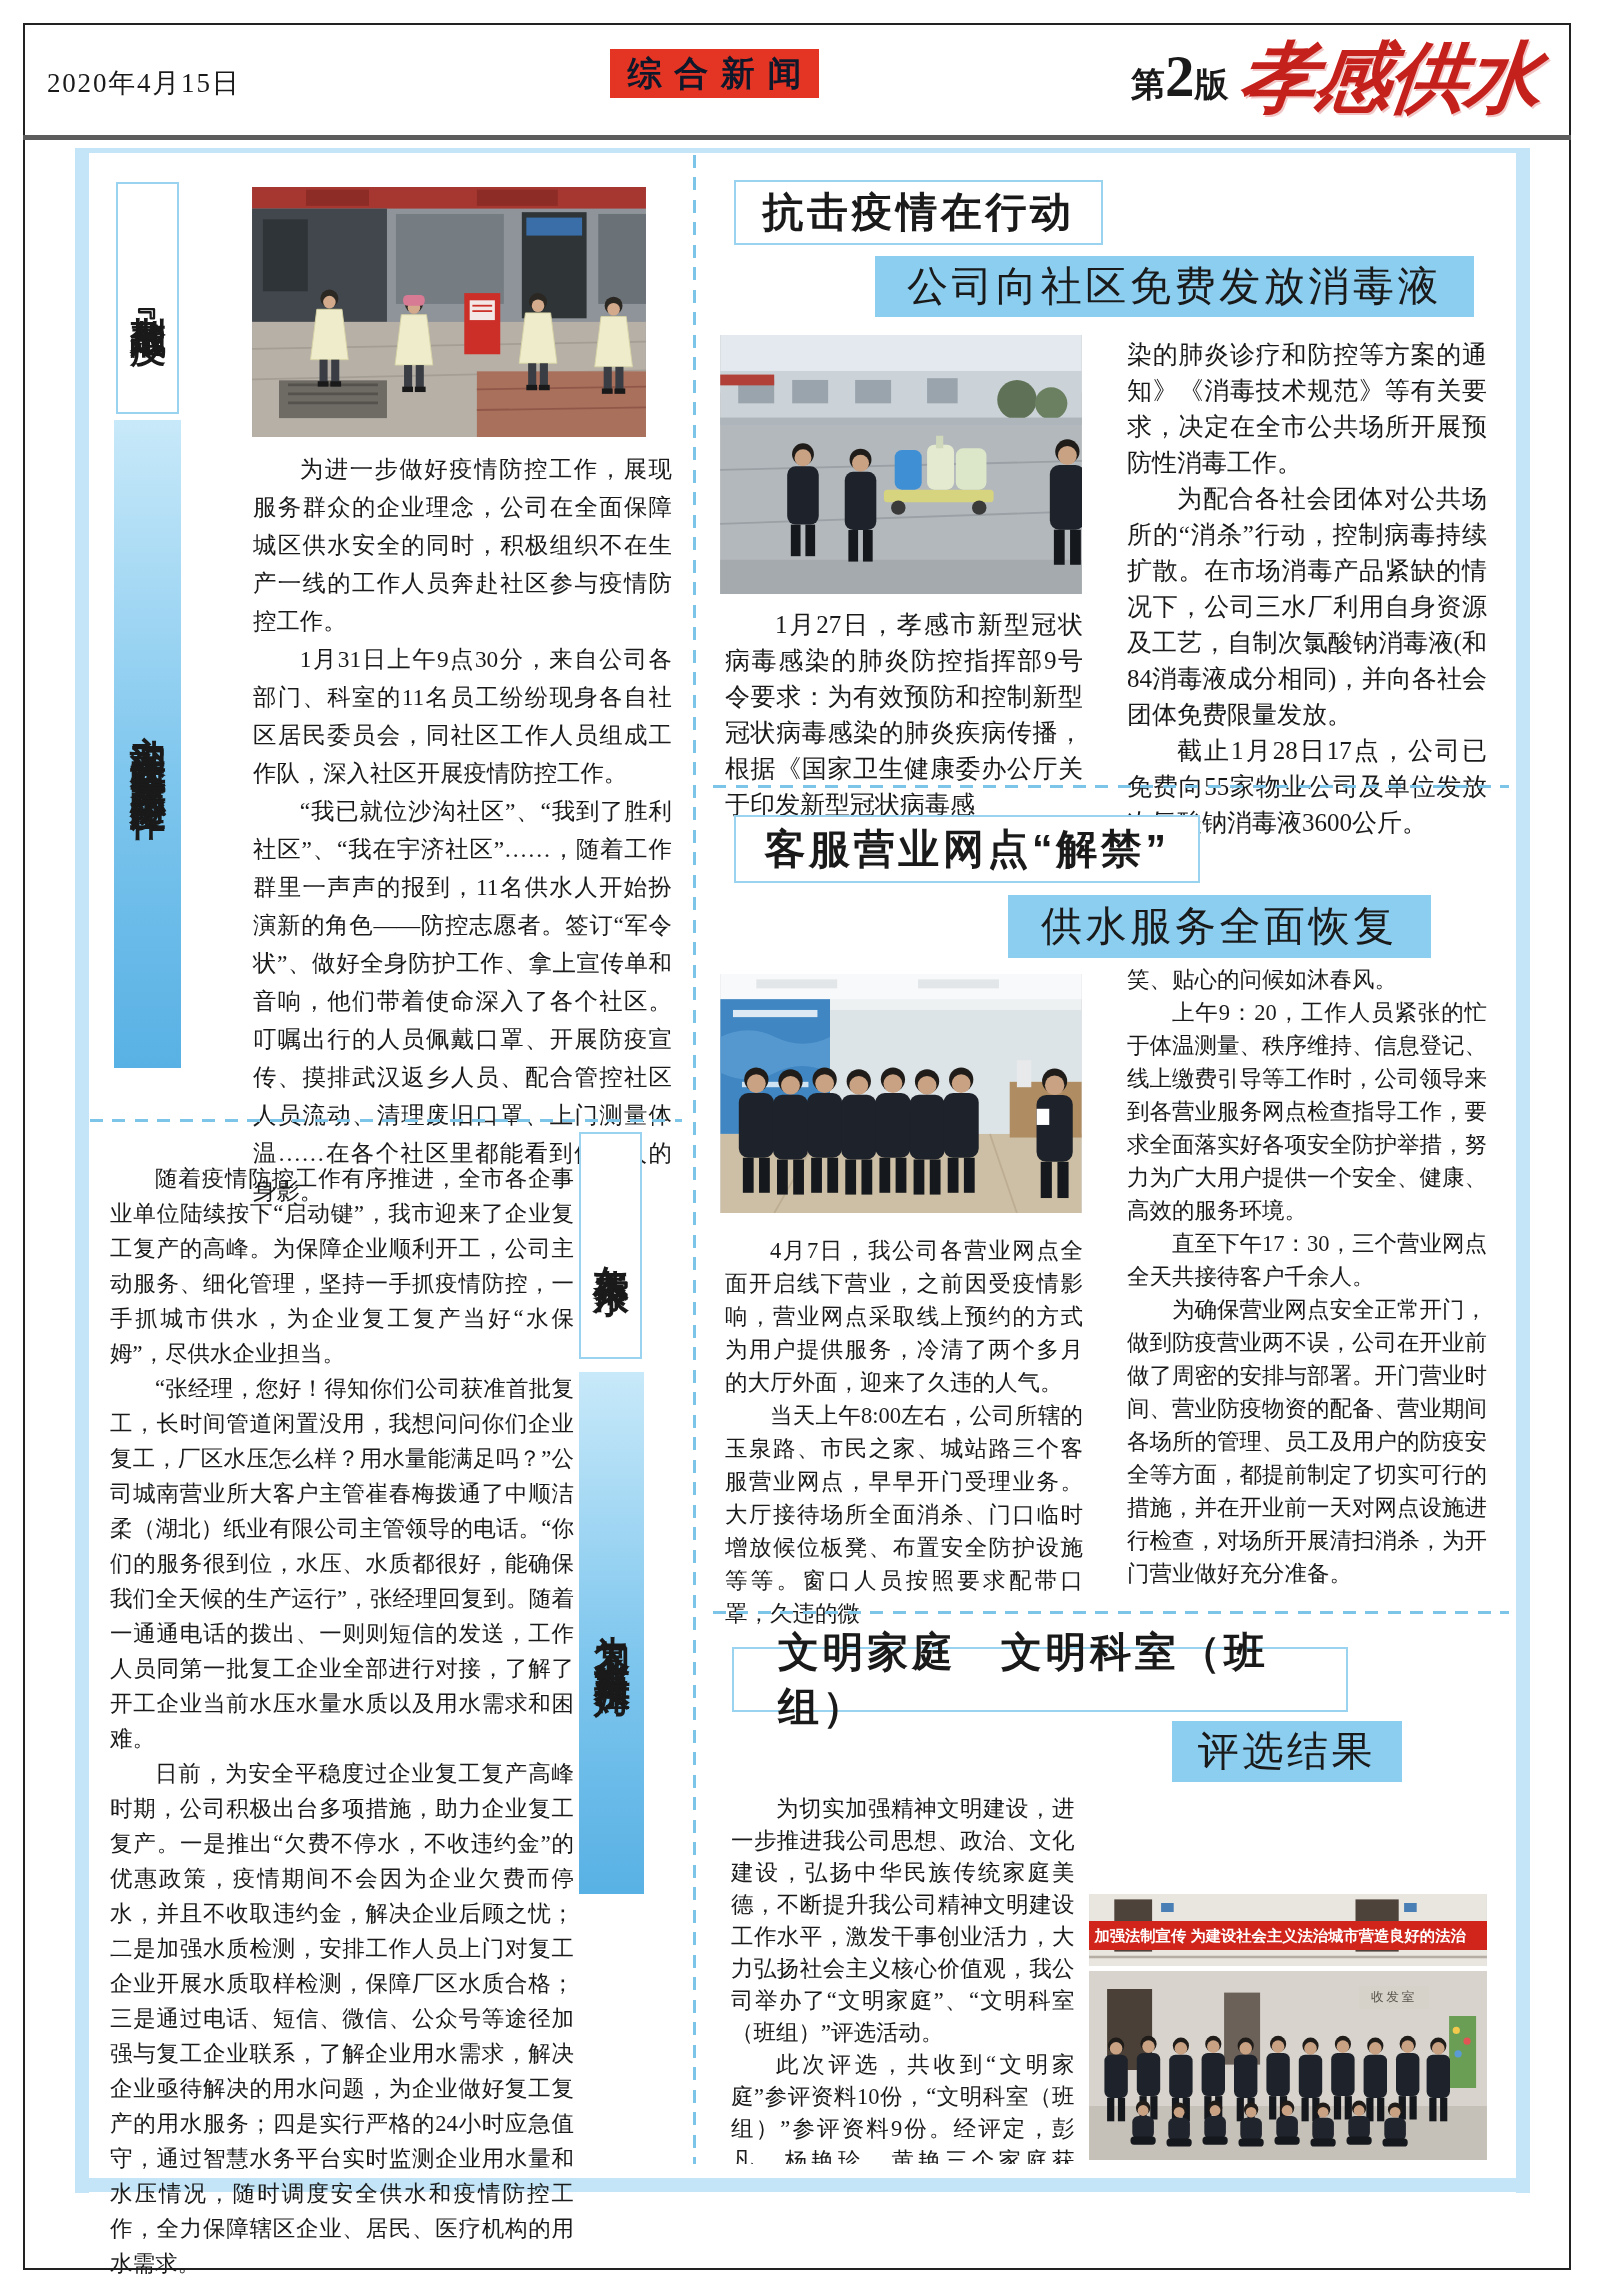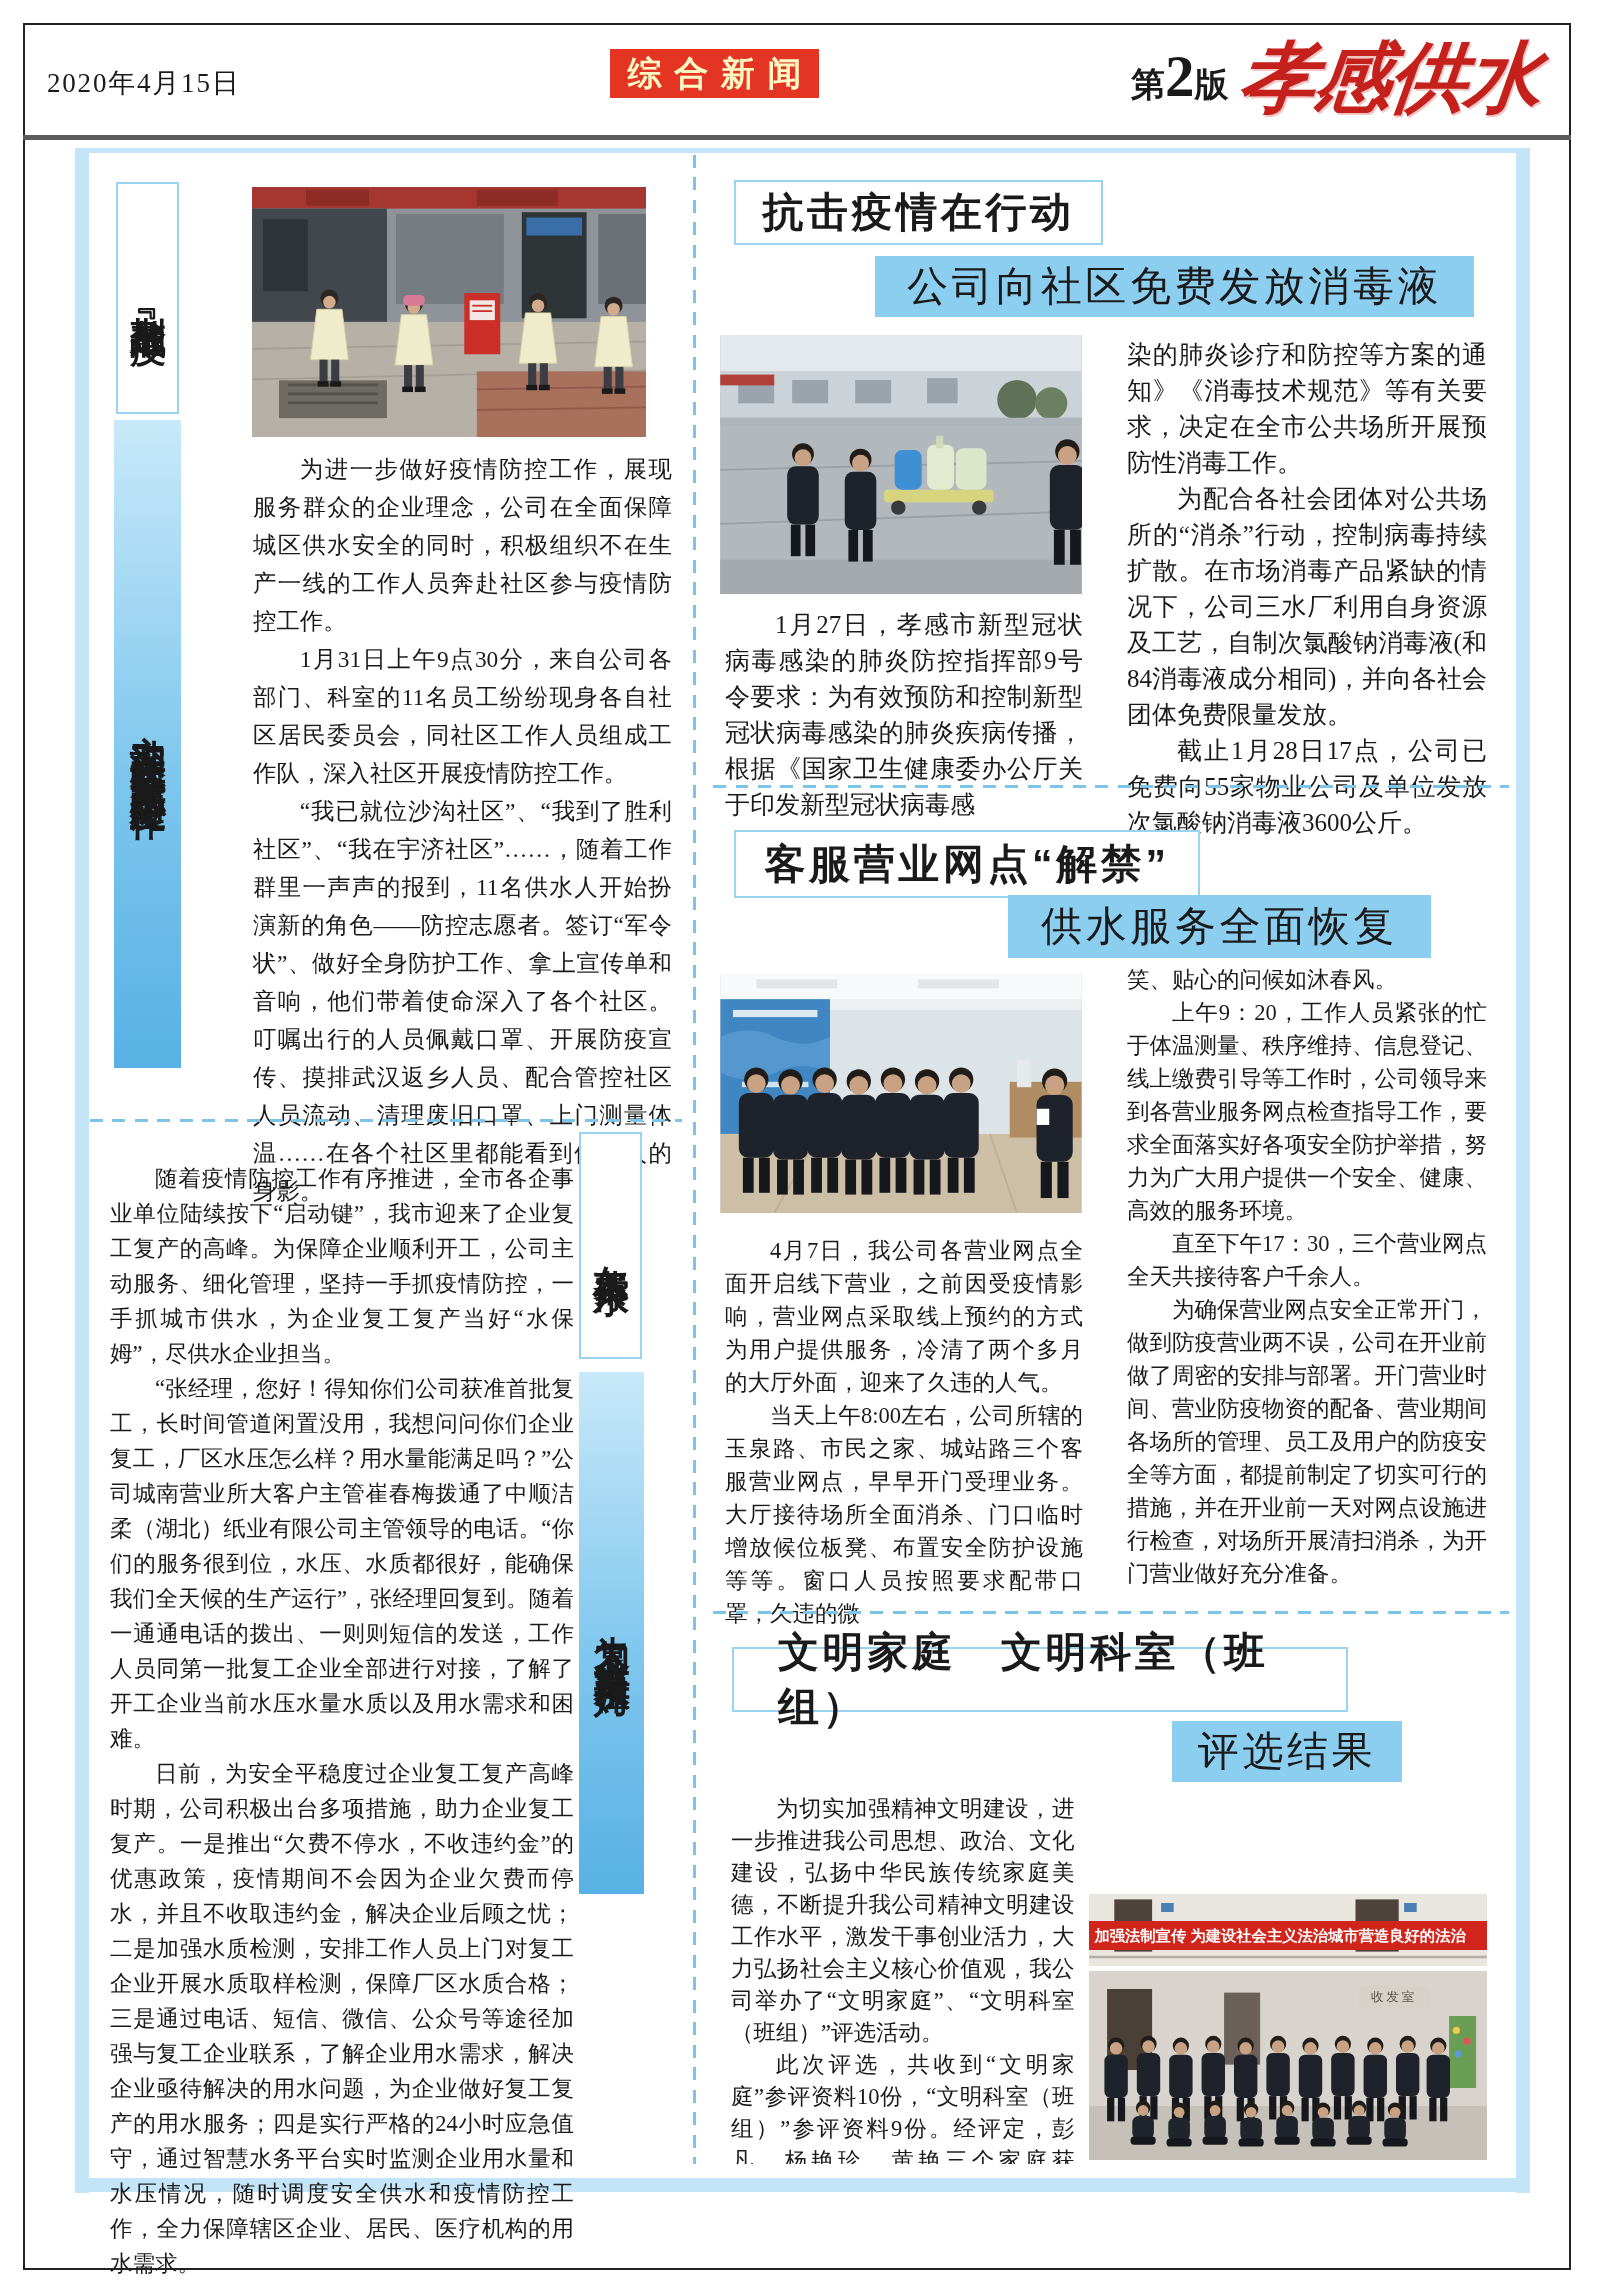--- a/index.html
+++ b/index.html
@@ -4,21 +4,21 @@
 <style>
   html,body{margin:0;padding:0;background:#e9e9e9;}
   .page{position:relative;width:1598px;height:2288px;background:#ffffff;overflow:hidden;
         font-family:"Liberation Serif", serif;color:#1a1a1a;}
   .abs{position:absolute;}
   
   .page-border{position:absolute;left:23.4px;top:23.4px;width:1548px;height:2247px;border:2.7px solid #222;box-sizing:border-box;}
   .date{left:47px;top:65px;font-size:27px;letter-spacing:1.8px;}
   .section-box{left:610px;top:49px;width:209px;height:49px;background:#e43524;
      display:flex;align-items:center;justify-content:center;}
-  .section-box span{color:#fef9c3;font-family:"Liberation Sans",sans-serif;font-weight:bold;
+  .section-box span{color:#0f172a;font-family:"Liberation Sans",sans-serif;font-weight:bold;
      font-size:34px;letter-spacing:12.6px;text-indent:12.6px;}
   .pageno{left:1131px;top:47px;display:flex;align-items:baseline;font-weight:bold;}
   .pageno .zh{font-size:34px;}
   .pageno .num{font-size:59px;font-family:"Liberation Serif",serif;line-height:1;}
   .masthead{left:1240px;top:27px;width:324px;height:94px;color:#c5211c;
      font-size:77px;font-weight:bold;font-style:italic;transform:skewX(-6deg);
      font-family:"Liberation Serif",serif;white-space:nowrap;letter-spacing:-1.8px;
      text-shadow:1.8px 1.8px 0 rgba(197,33,28,.25);}
   .header-rule{left:23.4px;top:135px;width:1548px;height:4.5px;background:#5c5c5c;}
   
@@ -204,21 +204,21 @@
     <p>1月27日，孝感市新型冠状病毒感染的肺炎防控指挥部9号令要求：为有效预防和控制新型冠状病毒感染的肺炎疾病传播，根据《国家卫生健康委办公厅关于印发新型冠状病毒感</p>
   </div>
   <div class="abs body rcol" style="left:1127px;top:337px;width:360px;">
     <p class="noind">染的肺炎诊疗和防控等方案的通知》《消毒技术规范》等有关要求，决定在全市公共场所开展预防性消毒工作。</p>
     <p>为配合各社会团体对公共场所的“消杀”行动，控制病毒持续扩散。在市场消毒产品紧缺的情况下，公司三水厂利用自身资源及工艺，自制次氯酸钠消毒液(和84消毒液成分相同)，并向各社会团体免费限量发放。</p>
     <p>截止1月28日17点，公司已免费向55家物业公司及单位发放次氯酸钠消毒液3600公斤。</p>
   </div>
 
   <div class="abs dash-h" style="left:713px;top:785px;width:796px;"></div>
 
-  <div class="abs kicker" style="left:734px;top:815px;width:466px;height:68px;margin-top:15px;">客服营业网点“解禁”</div>
+  <div class="abs kicker" style="left:734px;top:815px;width:466px;height:68px;">客服营业网点“解禁”</div>
   <div class="abs bluetitle" style="left:1008px;top:895px;width:423px;height:63px;">供水服务全面恢复</div>
 
   <div class="abs photo" style="left:720px;top:974px;width:362px;height:239px;">
     <svg width="362" height="239" viewBox="0 0 402 266">
       <rect width="402" height="266" fill="#eef1f2"></rect>
       <rect x="0" y="0" width="402" height="28" fill="#f8f9fa"></rect>
       <rect x="40" y="6" width="90" height="10" fill="#e2e6e8"></rect>
       <rect x="220" y="6" width="90" height="10" fill="#e2e6e8"></rect>
       <rect x="0" y="28" width="122" height="150" fill="#3f86c2"></rect>
       <path d="M0,70 Q30,55 61,70 T122,70 V110 Q90,95 61,110 T0,110 Z" fill="#5fa0d4" opacity="0.7"></path>

